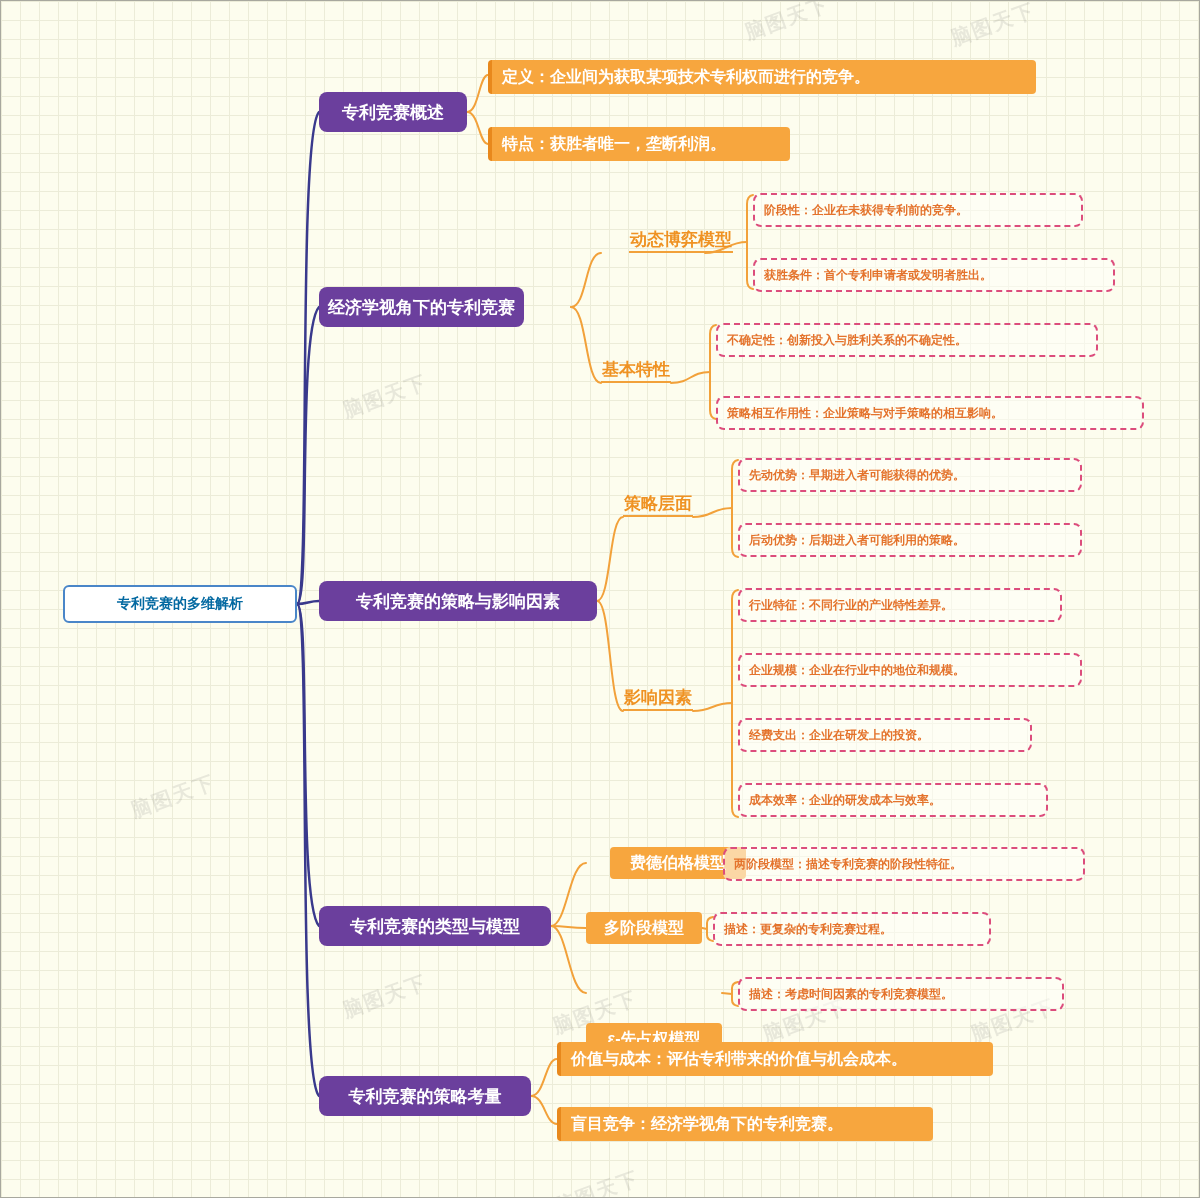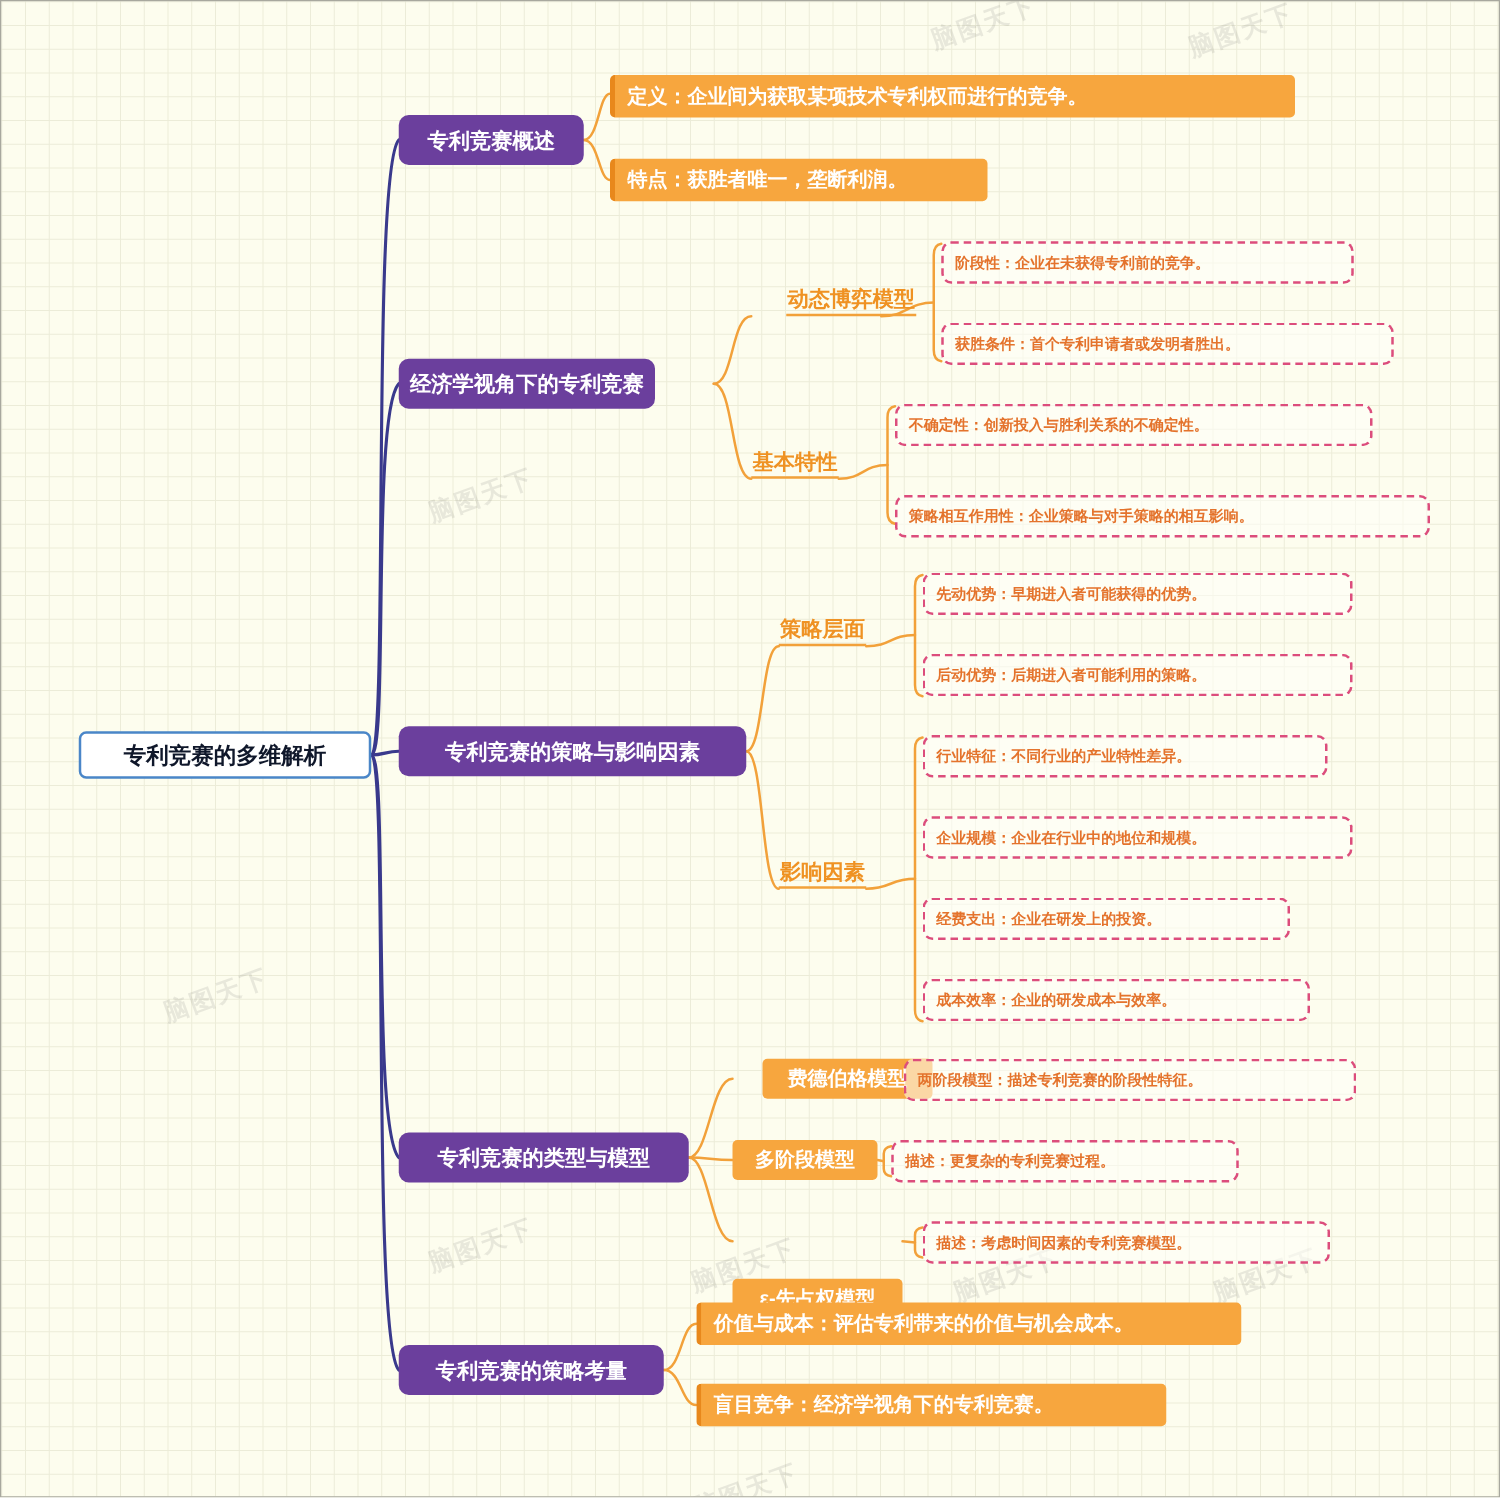--- a/index.html
+++ b/index.html
@@ -14,21 +14,21 @@
       linear-gradient(90deg, #ececd8 1px, transparent 1px);
     background-size:19px 19px;
     overflow:hidden;
     font-family:"Liberation Sans", sans-serif;
   }
   .connectors{position:absolute;left:0;top:0;z-index:1;}
   .node-root{
     position:absolute;z-index:3;box-sizing:border-box;
     display:flex;align-items:center;justify-content:center;
     background:#ffffff;border:2px solid #4a86c8;border-radius:6px;
-    color:#0f172a;font-weight:bold;font-size:18px;white-space:nowrap;
+    color:#0369a1;font-weight:bold;font-size:14px;white-space:nowrap;
   }
   .node-branch{
     position:absolute;z-index:3;box-sizing:border-box;
     display:flex;align-items:center;justify-content:center;
     background:#6b3f9d;border-radius:8px;
     color:#ffffff;font-weight:bold;font-size:17px;white-space:nowrap;
   }
   .leaf-orange{
     position:absolute;z-index:3;box-sizing:border-box;
     display:flex;align-items:center;

